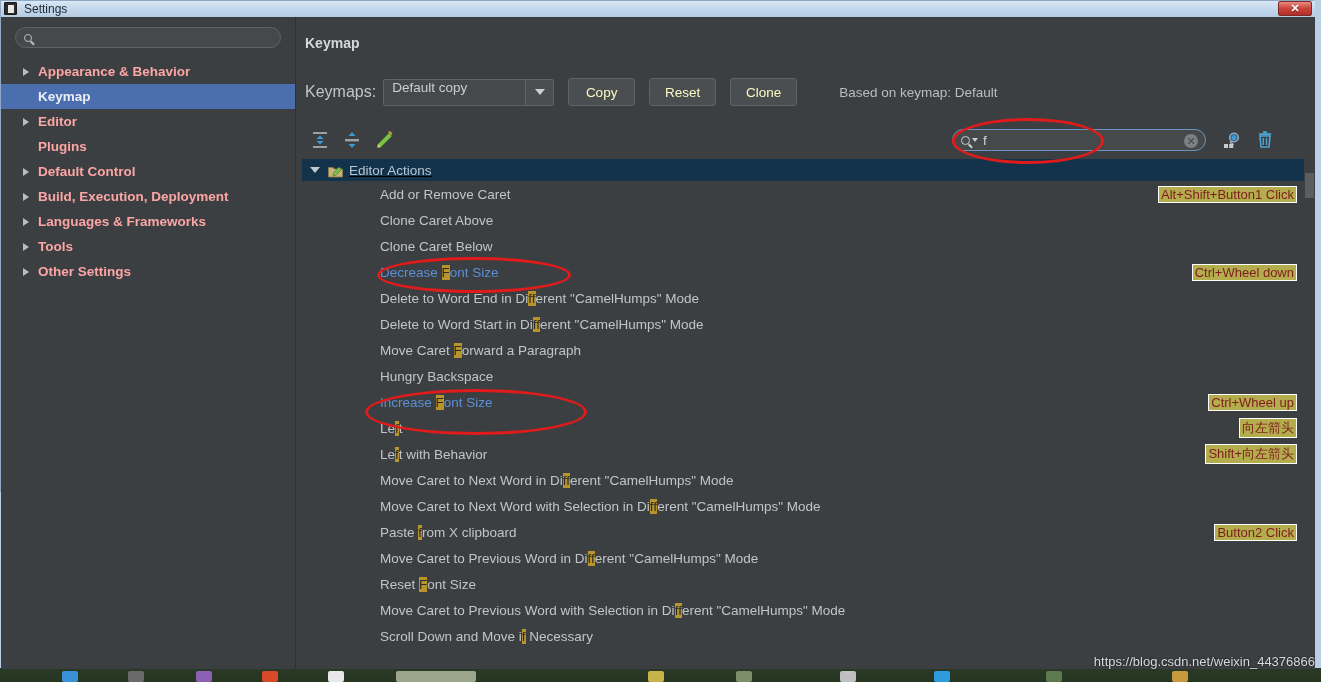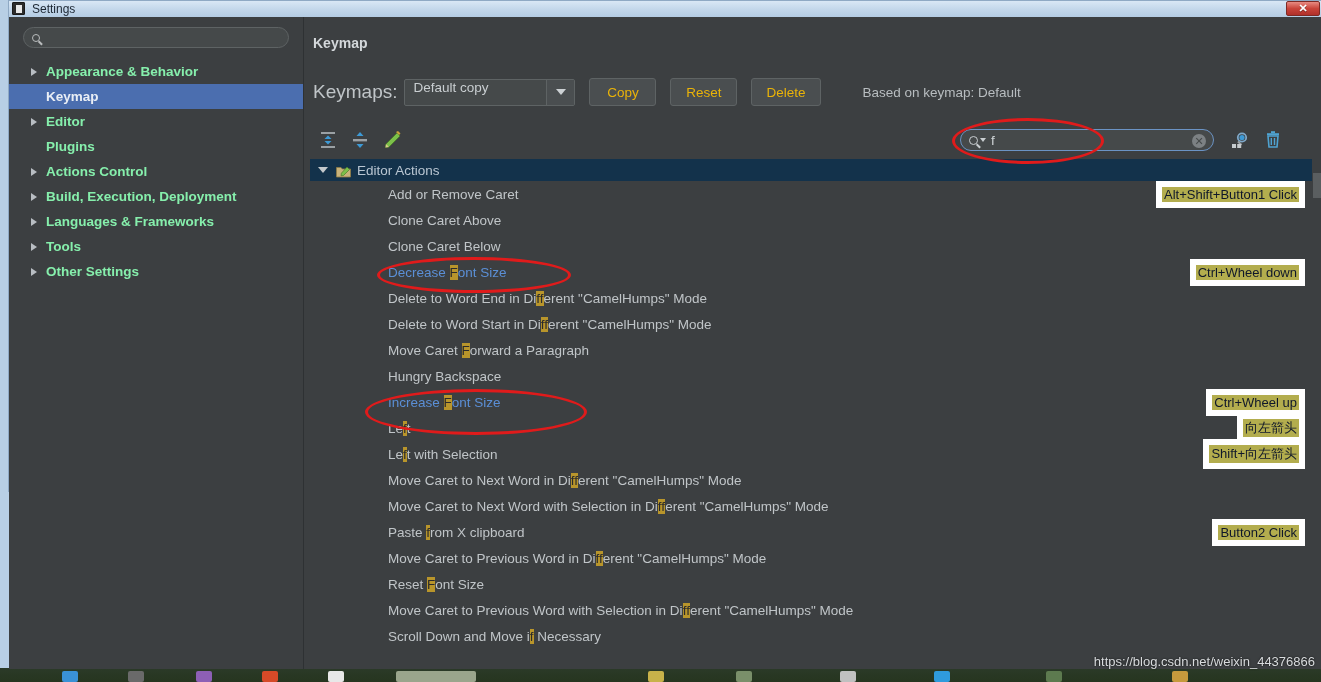--- a/index.html
+++ b/index.html
@@ -18,21 +18,21 @@
   }
   .taskbar {
     position:absolute; left:0; bottom:0; width:1321px; height:14px;
     background: linear-gradient(180deg,#2b3a28 0%, #26351f 100%);
   }
   .taskbar-icons { position:absolute; left:0; bottom:0; height:14px; width:1321px; }
   .tb-ic { position:absolute; bottom:0px; width:16px; height:11px; border-radius:2px; }
 
   
   .win {
-    position:absolute; left:8px; top:0; width:1314px; height:492px;
+    position:absolute; left:0; top:0; width:1314px; height:492px;
     background:#3c3f41;
     border:1px solid #8fa9c4;
   }
   .titlebar {
     position:absolute; left:0; top:0; width:1314px; height:16px;
     background: linear-gradient(180deg,#d9e7f5 0%, #c2d6ea 55%, #b4cce3 100%);
     display:flex; align-items:center;
   }
   .title-icon {
     width:13px; height:13px; margin-left:3px; margin-top:-1px;
@@ -83,21 +83,21 @@
     width:5px; height:1.6px; background:#b9bcbd; transform:rotate(45deg);
   }
   .search-input {
     flex:1; border:none; outline:none; background:transparent;
     color:#bbbbbb; font-size:12px; margin-left:6px;
     font-family:"Liberation Sans", sans-serif;
   }
   .tree { margin-top:11px; }
   .tree-item {
     height:25px; display:flex; align-items:center;
-    padding-left:22px; color:#86efac; font-size:13.5px; font-weight:bold;
+    padding-left:22px; color:#fca5a5; font-size:13.5px; font-weight:bold;
     font-family:"Liberation Sans", sans-serif; cursor:pointer;
     position:relative;
   }
   .tree-item.selected { background:#4b6eaf; color:#e9eef5; }
   .tree-item .arrow {
     width:0; height:0; flex:none; margin-right:9px;
     border-left:6px solid #b8bdc2;
     border-top:4.5px solid transparent;
     border-bottom:4.5px solid transparent;
   }
@@ -107,42 +107,42 @@
   
   .main { flex:1; position:relative; background:#3c3f41; }
   .page-title {
     position:absolute; left:9px; top:18px;
     font-size:14px; font-weight:bold; color:#d4d8db;
   }
   .keymaps-row {
     position:absolute; left:9px; top:60px; height:30px;
     display:flex; align-items:center;
   }
-  .km-label { font-size:19px; color:#c0c5c8; margin-right:7px; }
+  .km-label { font-size:16px; color:#c0c5c8; margin-right:7px; }
   .km-combo {
     width:171px; height:27px; background:#45494a;
     border:1px solid #5e6364; border-radius:2px;
     display:flex; align-items:flex-start; position:relative; cursor:pointer;
   }
   .km-combo .val { font-size:13.5px; color:#c9ced1; margin-left:8px; }
   .km-combo .arrowbtn {
     position:absolute; right:0; top:0; width:28px; height:25px;
     background:#4a4e50; border-left:1px solid #5e6364;
     display:flex; align-items:center; justify-content:center;
   }
   .km-combo .arrowbtn::after{
     content:""; width:0;height:0;
     border-top:6px solid #ccd1d4;
     border-left:5px solid transparent;
     border-right:5px solid transparent;
   }
   .btn {
     height:28px; min-width:67px; margin-left:14px;
     background:#4a4e50; border:1px solid #5e6364; border-radius:3px;
-    color:#eab308; font-size:13.5px; cursor:pointer;
+    color:#fef9c3; font-size:13.5px; cursor:pointer;
     font-family:"Liberation Sans", sans-serif;
     padding:0 14px;
   }
   .based-on {
     font-size:13.5px; color:#b8bdc0; margin-left:42px; white-space:nowrap;
   }
 
   
   .toolbar {
     position:absolute; left:0; top:104px; width:100%; height:36px;
@@ -186,20 +186,21 @@
   .trash-ic { left:958px; top:8px; width:22px; height:22px; }
 
   
   .listpane {
     position:absolute; left:6px; top:142px; right:8px; bottom:0;
     background:#3c3f41; overflow:hidden;
   }
   .group-row {
     height:22px; background:#13324b; display:flex; align-items:center;
     padding-left:8px;
+    text-decoration:underline;
   }
   .group-row .gtri {
     width:0;height:0; margin-right:8px;
     border-top:6px solid #c4c9cc;
     border-left:5px solid transparent;
     border-right:5px solid transparent;
   }
   .group-ic {
     width:15px; height:13px; margin-right:6px; position:relative; flex:none;
   }
@@ -209,24 +210,24 @@
     height:26px; position:relative; display:flex; align-items:center;
   }
   .row .rname {
     position:absolute; left:78px; font-size:13.5px; color:#c0c5c8;
     white-space:nowrap; font-family:"Liberation Sans", sans-serif;
   }
   .row .rname.link { color:#5b8fd6; }
   .hl { background:#b8952b; color:#2b2b2b; padding:0 0px; }
   .shortcut {
     position:absolute; right:10px;
-    background:#b3ad4e; color:#0f172a; font-size:13px;
+    background:#b3ad4e; color:#7f1d1d; font-size:13px;
     padding:0px 2px; white-space:nowrap;
     font-family:"Liberation Sans", sans-serif;
-    border:6px solid #ffffff;
+    border:1px solid #ffffff;
   }
 
   
   .vscroll {
     position:absolute; right:0; top:142px; width:11px; bottom:0;
     background:#3c3f41;
   }
   .vthumb {
     position:absolute; top:14px; left:1px; width:9px; height:25px;
     background:#5a5e60;
@@ -298,21 +299,21 @@
             <div class="tree-item">
               <span class="arrow"></span>
               <span class="lbl">Editor</span>
             </div>
             <div class="tree-item">
               <span class="arrow hidden"></span>
               <span class="lbl">Plugins</span>
             </div>
             <div class="tree-item">
               <span class="arrow"></span>
-              <span class="lbl">Actions Control</span>
+              <span class="lbl">Default Control</span>
             </div>
             <div class="tree-item">
               <span class="arrow"></span>
               <span class="lbl">Build, Execution, Deployment</span>
             </div>
             <div class="tree-item">
               <span class="arrow"></span>
               <span class="lbl">Languages &amp; Frameworks</span>
             </div>
             <div class="tree-item">
@@ -331,21 +332,21 @@
         <div class="page-title">Keymap</div>
 
         <div class="keymaps-row">
           <div class="km-label">Keymaps:</div>
           <div class="km-combo">
             <div class="val">Default copy</div>
             <div class="arrowbtn"></div>
           </div>
           <button class="btn">Copy</button>
           <button class="btn">Reset</button>
-          <button class="btn">Delete</button>
+          <button class="btn">Clone</button>
           <div class="based-on">Based on keymap: Default</div>
         </div>
 
         <div class="toolbar">
 
           <div class="tb-icon expand-ic">
             <svg width="22" height="20" viewBox="0 0 22 20">
               <rect x="4" y="2" width="14" height="2" fill="#9aa0a4"></rect>
               <rect x="4" y="16" width="14" height="2" fill="#9aa0a4"></rect>
               <polygon points="11,5.5 7.5,9 14.5,9" fill="#3d9ad6"></polygon>
@@ -437,21 +438,21 @@
               </div>
               <div class="row">
                 <div class="rname link"><span>Increase </span><span class="hl">F</span><span>ont Size</span></div>
                 <div class="shortcut">Ctrl+Wheel up</div>
               </div>
               <div class="row">
                 <div class="rname"><span>Le</span><span class="hl">f</span><span>t</span></div>
                 <div class="shortcut">向左箭头</div>
               </div>
               <div class="row">
-                <div class="rname"><span>Le</span><span class="hl">f</span><span>t with Selection</span></div>
+                <div class="rname"><span>Le</span><span class="hl">f</span><span>t with Behavior</span></div>
                 <div class="shortcut">Shift+向左箭头</div>
               </div>
               <div class="row">
                 <div class="rname"><span>Move Caret to Next Word in Di</span><span class="hl">ff</span><span>erent "CamelHumps" Mode</span></div>
               </div>
               <div class="row">
                 <div class="rname"><span>Move Caret to Next Word with Selection in Di</span><span class="hl">ff</span><span>erent "CamelHumps" Mode</span></div>
               </div>
               <div class="row">
                 <div class="rname"><span>Paste </span><span class="hl">f</span><span>rom X clipboard</span></div>

